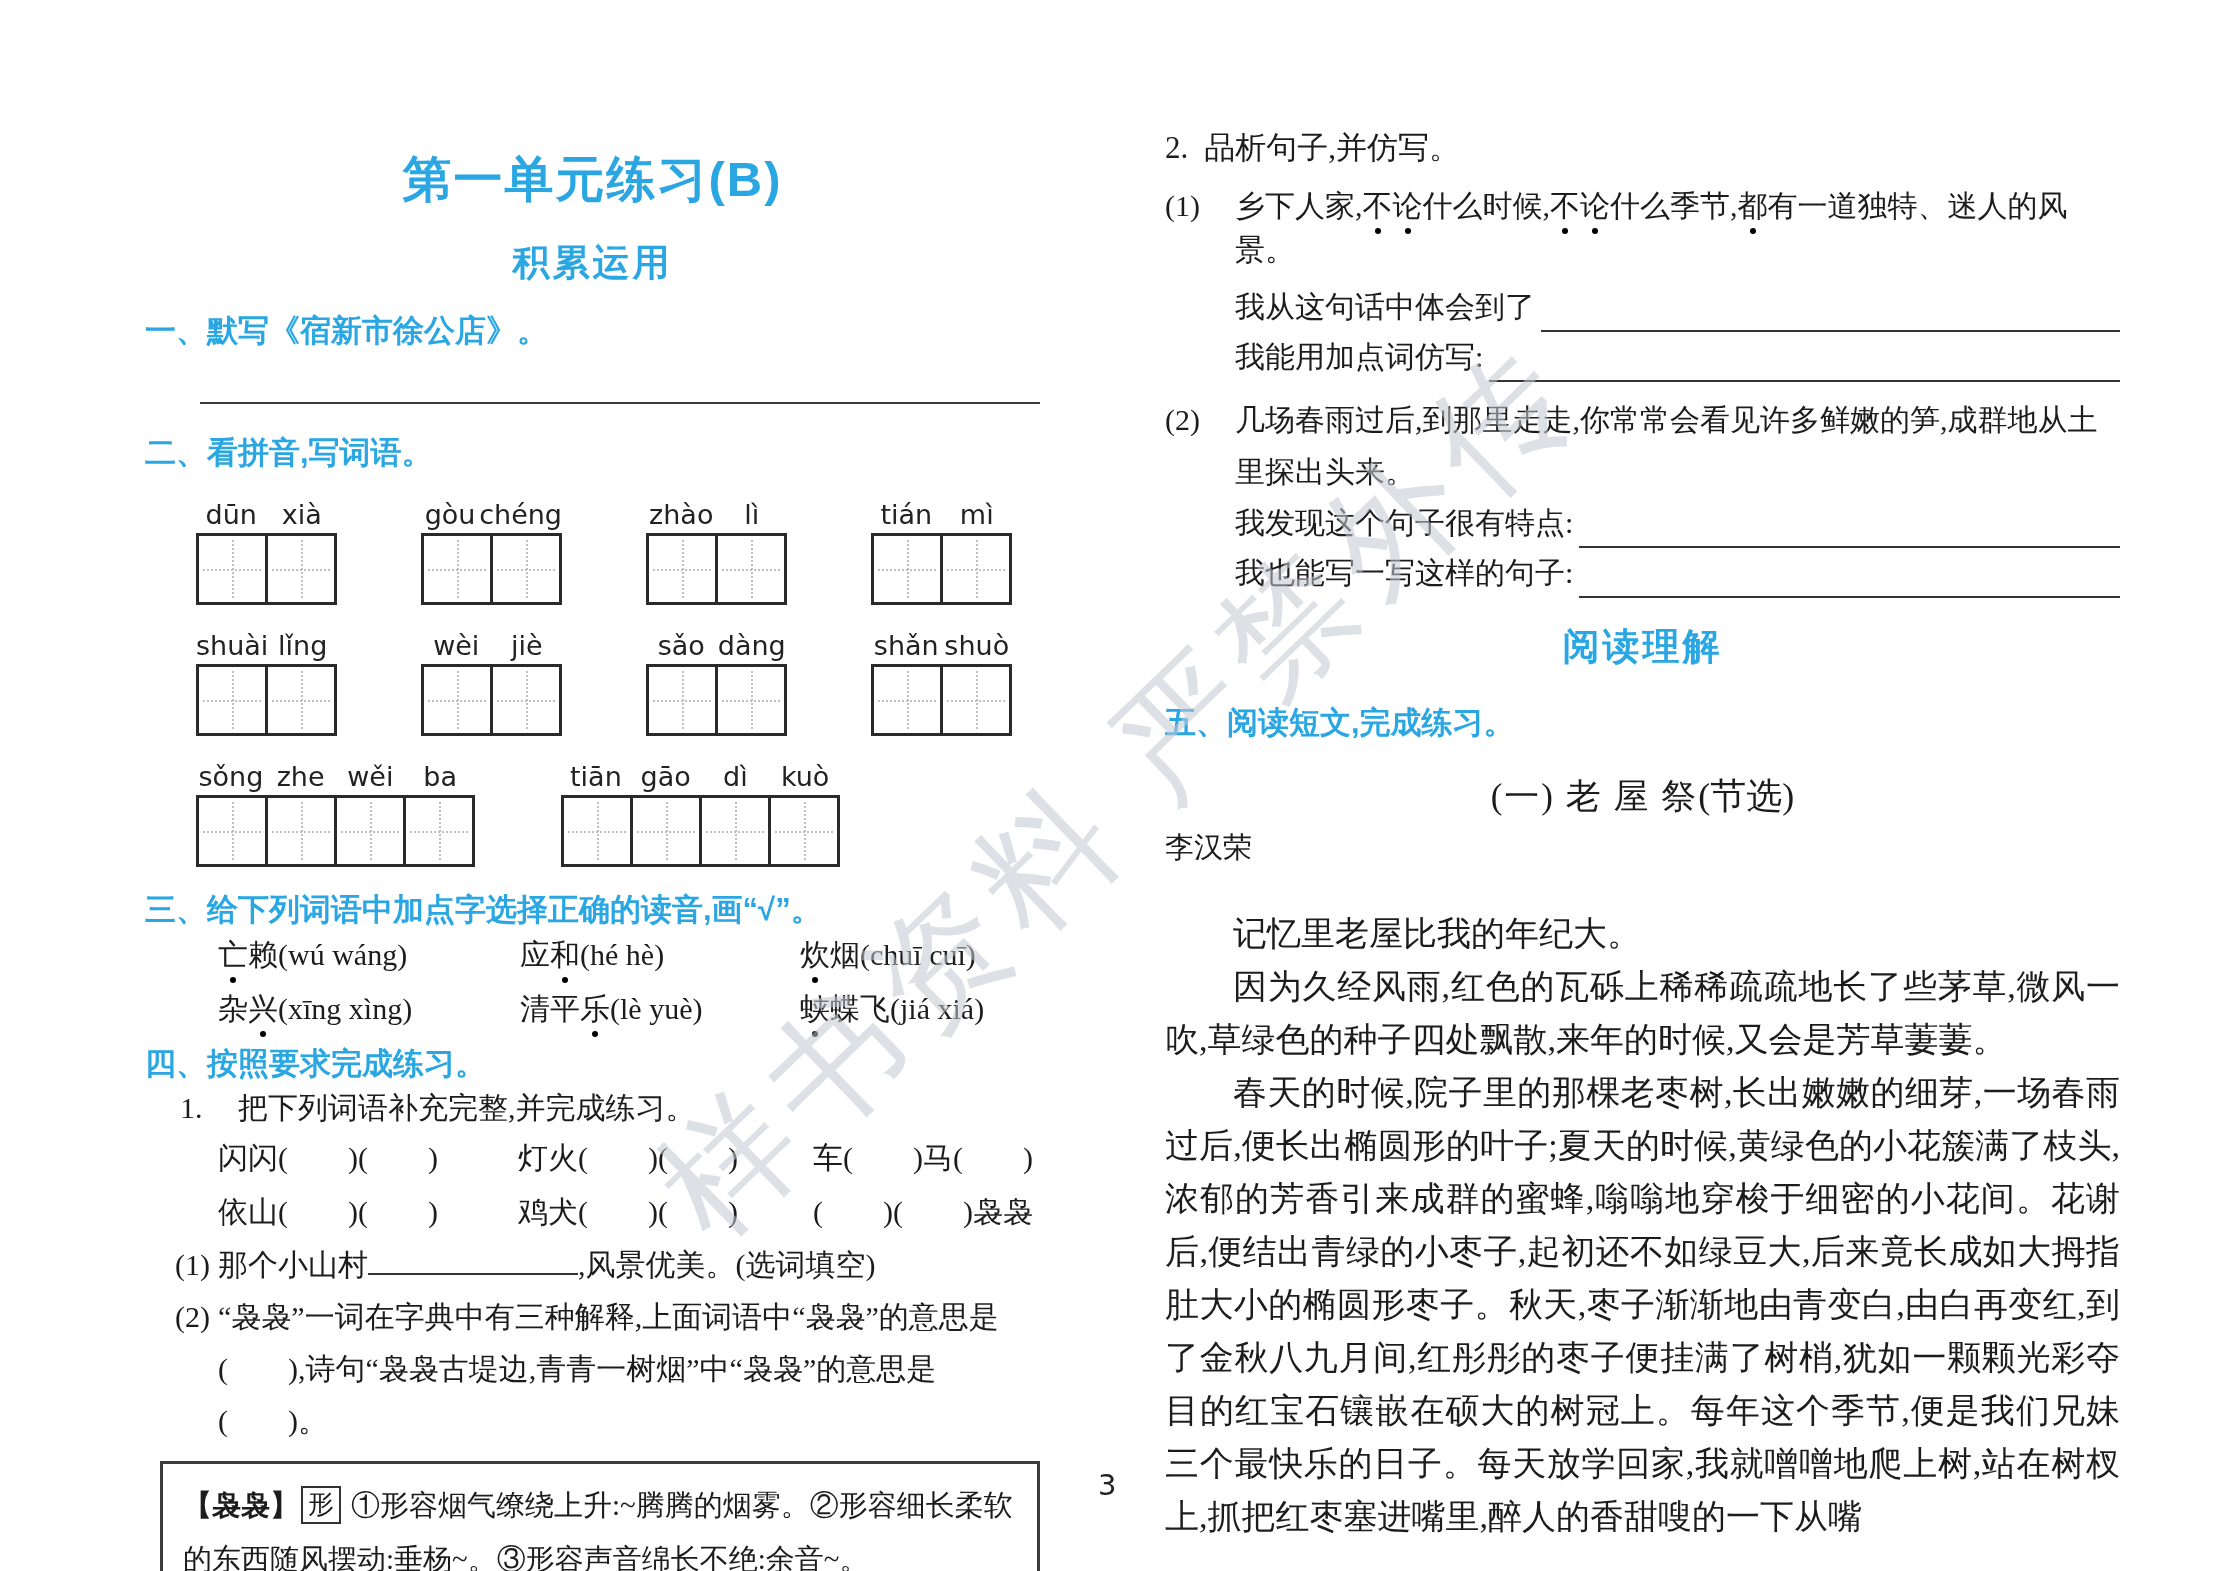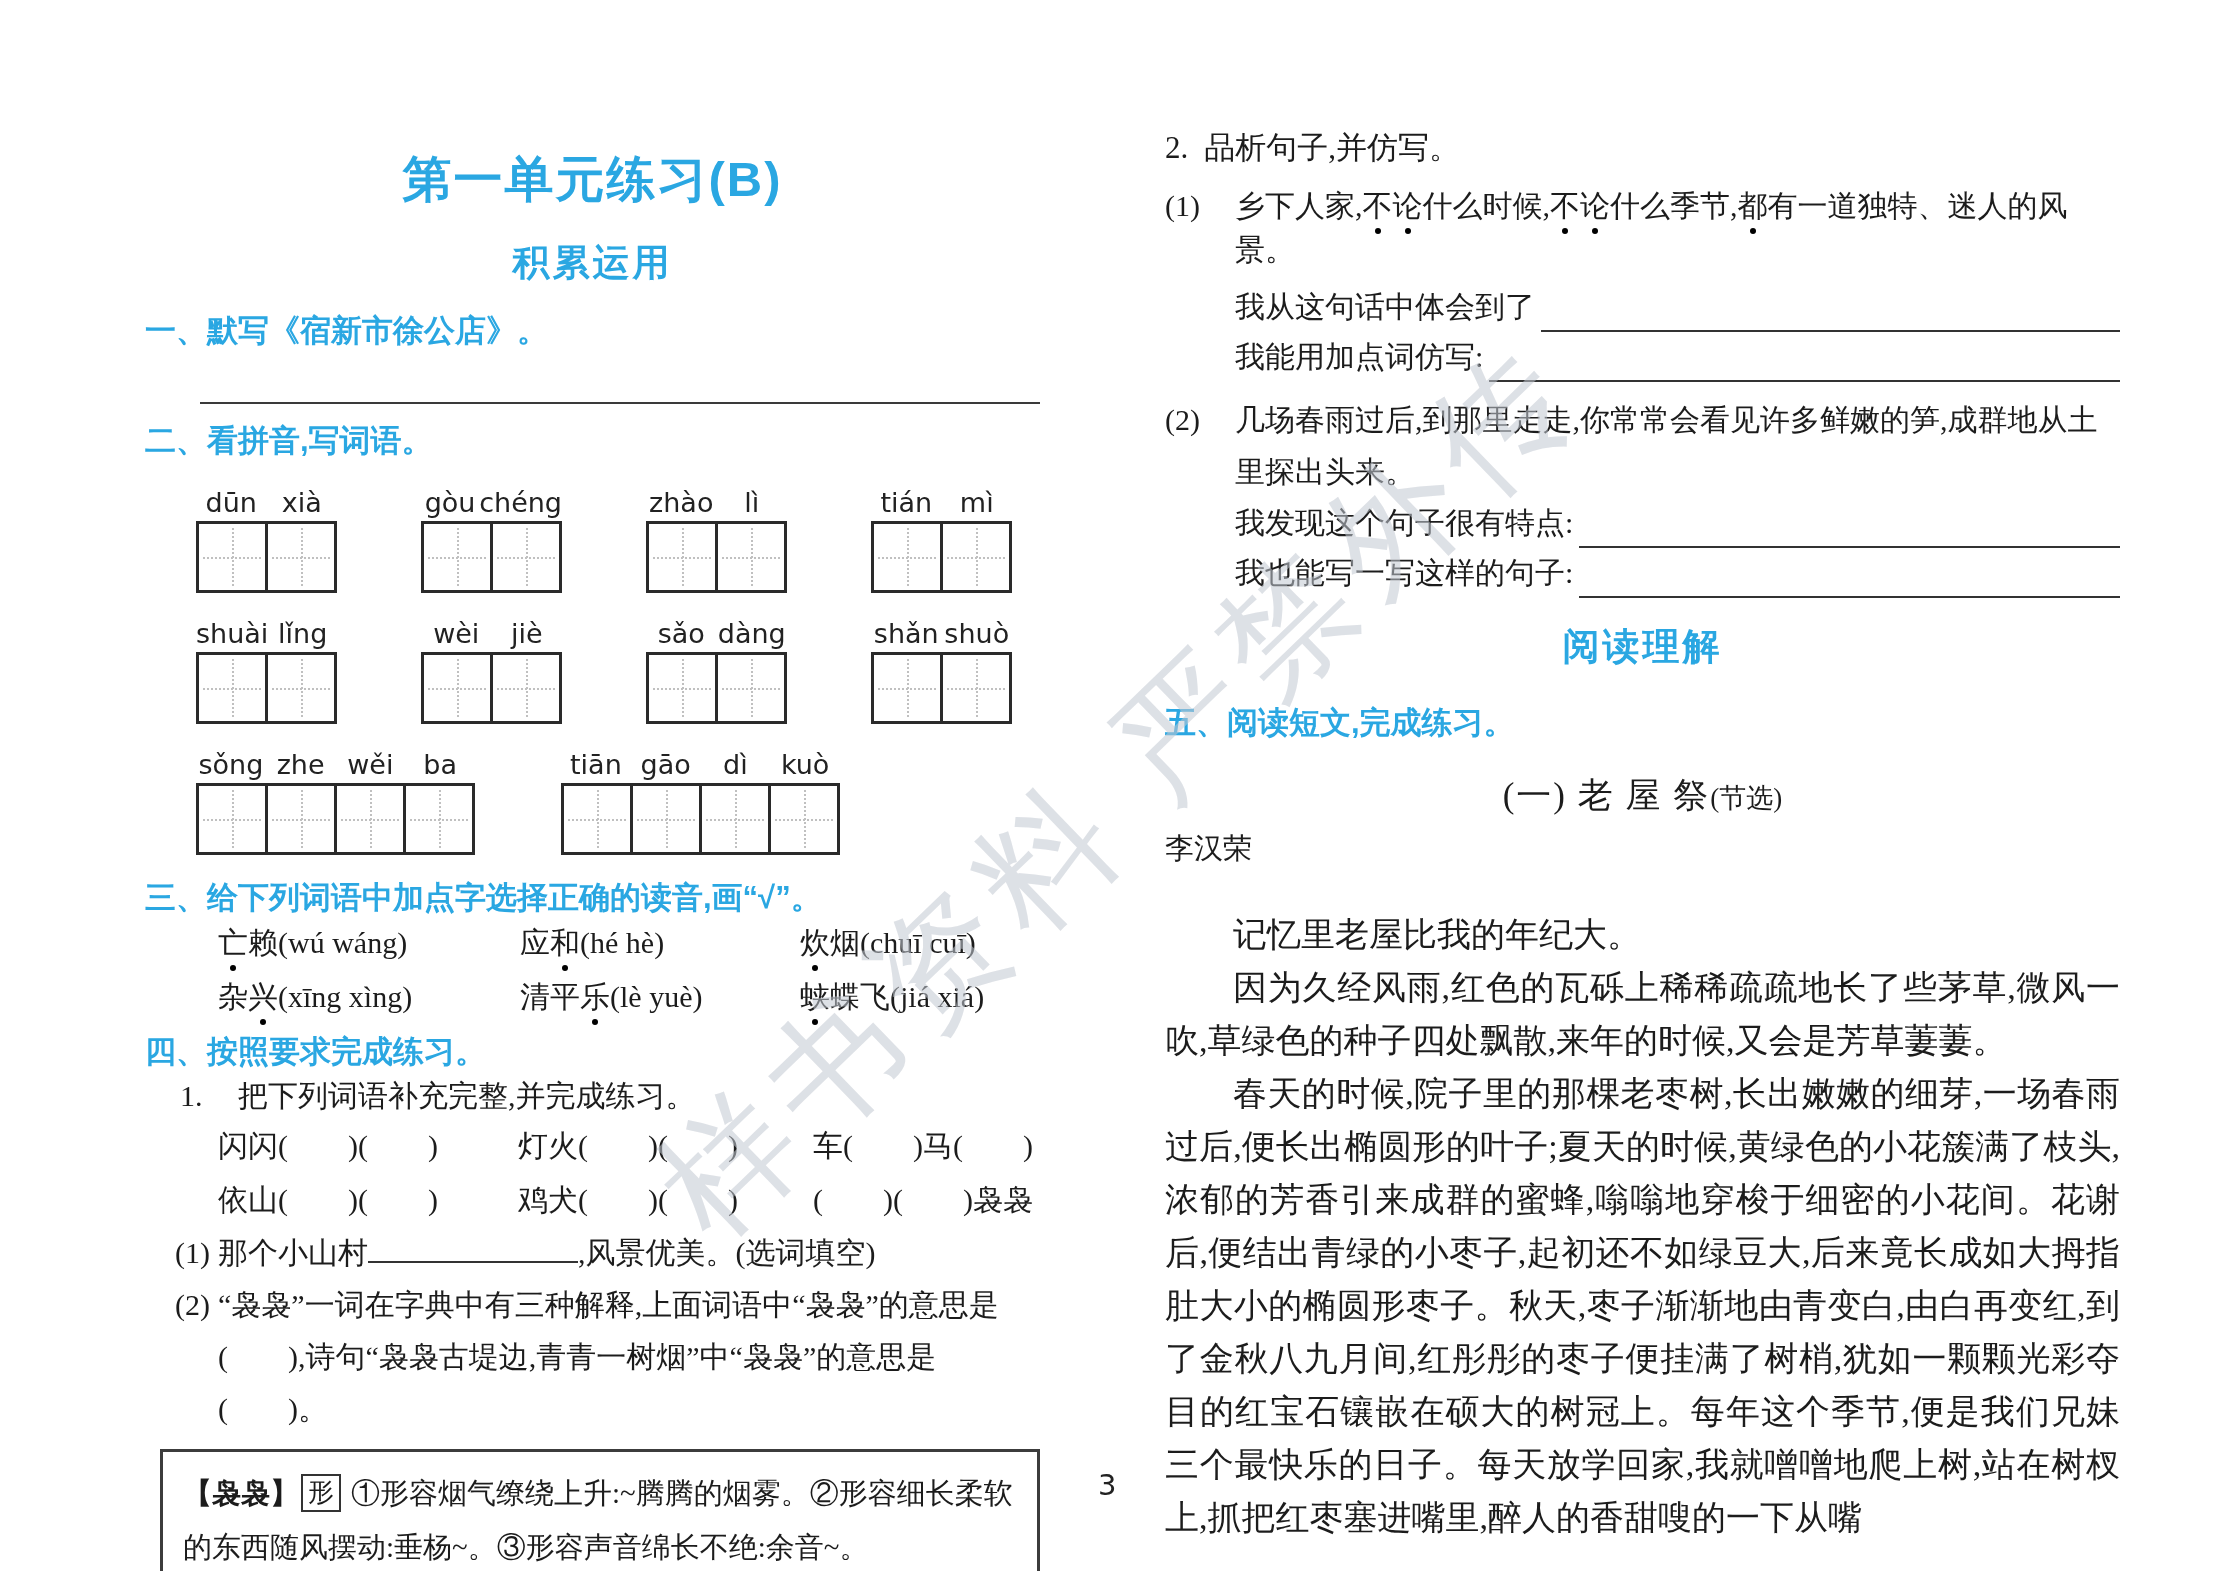--- a/index.html
+++ b/index.html
@@ -12,21 +12,21 @@
   .left-col{left:145px;width:895px;}
   .right-col{left:1165px;width:955px;}
 
   h1.title{margin:150px 0 0;font-size:49px;line-height:58px;text-align:center;color:var(--blue);
      font-family:"Liberation Sans","DejaVu Sans",sans-serif;font-weight:700;letter-spacing:2px;}
   .part-heading{margin:34px 0 0;font-size:37px;line-height:42px;text-align:center;color:var(--blue);
      font-family:"Liberation Sans","DejaVu Sans",sans-serif;font-weight:700;letter-spacing:3px;}
   .qh{font-size:31px;line-height:42px;font-weight:700;color:var(--blue);
      font-family:"Liberation Sans","DejaVu Sans",sans-serif;}
   .q1h{margin-top:26px;}
-  .q2h{margin-top:16px;}
+  .q2h{margin-top:28px;}
   .q3h{margin-top:22px;}
   .q4h{margin-top:0px;}
 
   .writing-line{margin:48px 0 0 55px;border-bottom:2px solid #3a3a3a;height:4px;}
 
   
   .py-row{display:flex;padding-left:51px;gap:84px;margin-top:24px;}
   .py-row3{gap:86px;}
   .py-group{}
   .py-label{display:flex;font-family:"DejaVu Sans","Liberation Sans",sans-serif;
@@ -69,21 +69,21 @@
   .rq2h .num{margin-right:16px;}
   .hang{position:relative;padding-left:70px;font-size:30px;line-height:52px;}
   .hang>.marker{position:absolute;left:0;}
   .s1{margin-top:14px;padding-bottom:10px;line-height:44px;}
   .s2{margin-top:12px;}
   .flexline{display:flex;align-items:flex-end;padding-left:70px;font-size:30px;line-height:50px;}
   .flexline .blank{flex:1;border-bottom:2px solid #333;height:36px;margin-left:6px;}
   .part2{margin-top:28px;}
   .q5h{margin-top:34px;}
   .ptitle{margin-top:30px;text-align:center;font-size:35px;line-height:44px;letter-spacing:2px;}
-  .ptitle .note{font-size:27px;letter-spacing:0;}
+  .ptitle .note{font-size:36px;letter-spacing:0;}
   .pauthor{margin-top:8px;text-align:left;font-size:29px;line-height:40px;}
   .passage{margin-top:40px;}
   .passage p{margin:0;font-size:34px;line-height:53px;text-indent:2em;text-align:justify;}
 
   .pageno{position:absolute;left:1098px;top:1468px;font-size:29px;
      font-family:"DejaVu Sans","Liberation Sans",sans-serif;color:#222;}
 
   .watermark{position:absolute;left:1120px;top:790px;transform:translate(-50%,-50%) rotate(-44deg);
      font-size:132px;letter-spacing:14px;white-space:nowrap;color:#c3c9d2;opacity:.55;
      z-index:5;pointer-events:none;font-family:"Liberation Serif","DejaVu Serif",serif;}

